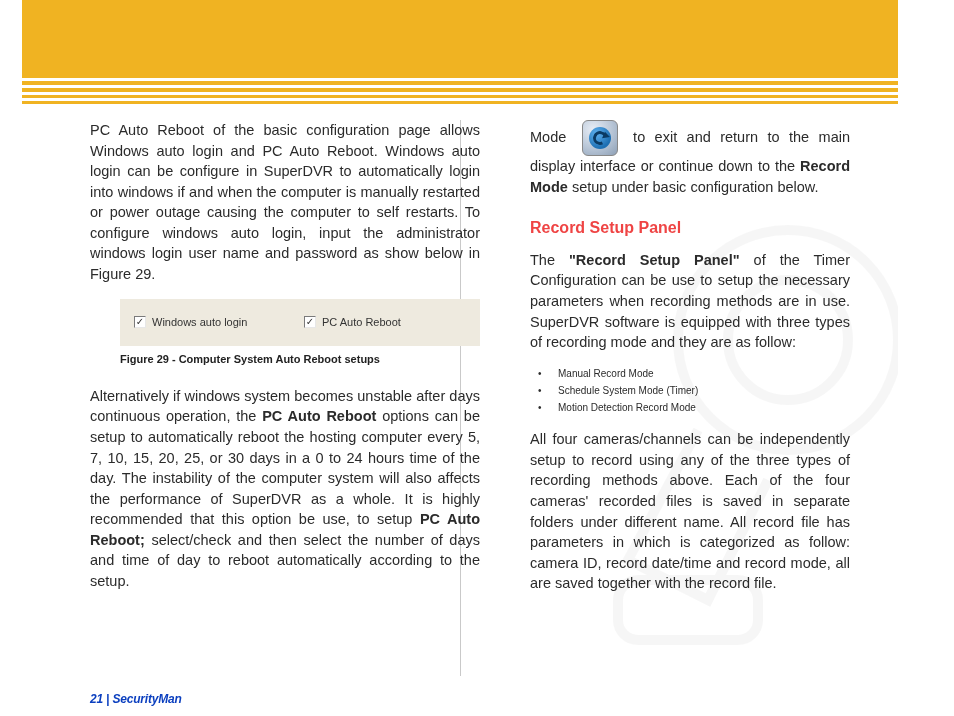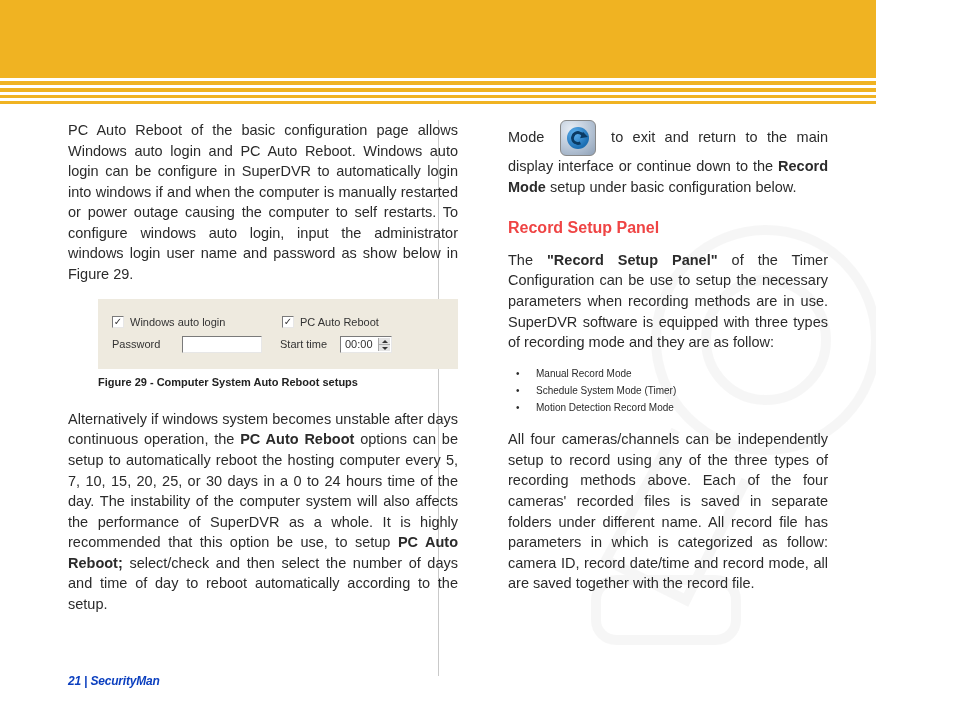--- a/index.html
+++ b/index.html
@@ -1,17 +1,17 @@
 <!DOCTYPE html>
 <html><head>
 <meta charset="utf-8">
 <style>
   * { box-sizing: border-box; margin: 0; padding: 0; }
   html, body { width: 954px; height: 716px; font-family: "Segoe UI", "Myriad Pro", Arial, sans-serif; background: #fff; color: #222; }
-  .page { width: 876px; height: 716px; position: relative; overflow: hidden; }
+  .page { width: 876px; height: 716px; position: relative; overflow: hidden; margin-left: 22px; }
 
   
   .header-band { position: relative; left: 0; top: 0; width: 100%; }
   .gold   { background: #f0b322; height: 78px; width: 100%; }
   .stripes { width: 100%; }
   .stripe-gap   { background: #ffffff; height: 3px; }
   .stripe-gold  { background: #f0b322; height: 4px; }
   .stripe-gold2 { background: #f0b322; height: 3px; }
 
   .content { position: absolute; top: 120px; left: 0; right: 0; bottom: 30px; display: flex; }
@@ -49,21 +49,21 @@
   ul.bullets li::before { content: "•"; position: absolute; left: 8px; }
 
   .exit-icon { display:inline-block; width:36px; height:36px; vertical-align:middle; margin: 0 6px; border:1px solid #888; border-radius:6px; background: radial-gradient(circle at 30% 25%, #e7edf5, #b7c5d6 55%, #8ea0b6 100%); position:relative; }
   .exit-icon .disc { position:absolute; inset:6px; border-radius:50%; background: radial-gradient(circle at 35% 30%, #5fb1ef, #1d6fb3 70%); display:flex; align-items:center; justify-content:center; }
   .exit-icon .arrow { width:14px; height:14px; border:3px solid #0b3a63; border-right-color:transparent; border-radius:50%; position:relative; transform: rotate(20deg); }
   .exit-icon .arrow::after { content:""; position:absolute; top:-4px; left:4px; border-left:4px solid transparent; border-right:4px solid transparent; border-bottom:6px solid #0b3a63; transform: rotate(-30deg); }
 
   .watermark { position:absolute; right:-30px; top:180px; width:360px; height:500px; opacity:0.08; pointer-events:none; }
   .watermark svg { width:100%; height:100%; }
 
-  .footer { position:absolute; bottom:28px; left:68px; font-size:12px; font-weight:800; color:#0b3fbf; font-style: italic; letter-spacing: -0.2px; }
+  .footer { position:absolute; bottom:10px; left:68px; font-size:12px; font-weight:800; color:#0b3fbf; font-style: italic; letter-spacing: -0.2px; }
   .footer .pg { color:#0b3fbf; }
 </style>
 </head>
 <body>
 <div class="page">
 
   <div class="header-band">
     <div class="gold"></div>
     <div class="stripes">
       <div class="stripe-gap"></div>
@@ -98,29 +98,20 @@
         <div class="fig-row">
           <span style="display:flex;align-items:center;width:170px;">
             <span class="chk">✓</span>
             <span>Windows auto login</span>
           </span>
           <span style="display:flex;align-items:center;">
             <span class="chk">✓</span>
             <span>PC Auto Reboot</span>
           </span>
         </div>
-        <div class="fig-row">
-          <span class="lab">Password</span>
-          <span class="field w1"></span>
-          <span class="lab2">Start time</span>
-          <span class="field w3"><span>00:00</span><span class="spin">
-                <div class="up"></div>
-                <div class="dn"></div>
-              </span></span>
-        </div>
       </div>
       <div class="fig-caption">Figure 29 - Computer System Auto Reboot setups</div>
 
       <p>
         <span>Alternatively if windows system becomes unstable after days continuous operation, the </span><b>PC Auto Reboot</b><span> options can be setup to automatically reboot the hosting computer every 5, 7, 10, 15, 20, 25, or 30 days in a 0 to 24 hours time of the day.  The instability of the computer system will also affects the performance of SuperDVR as a whole.  It is highly recommended that this option be use, to setup </span><b>PC Auto Reboot;</b><span> select/check   and then select the number of days and time of day to reboot automatically according to the setup.</span>
       </p>
     </div>
 
     <div class="col right">
       <p>

